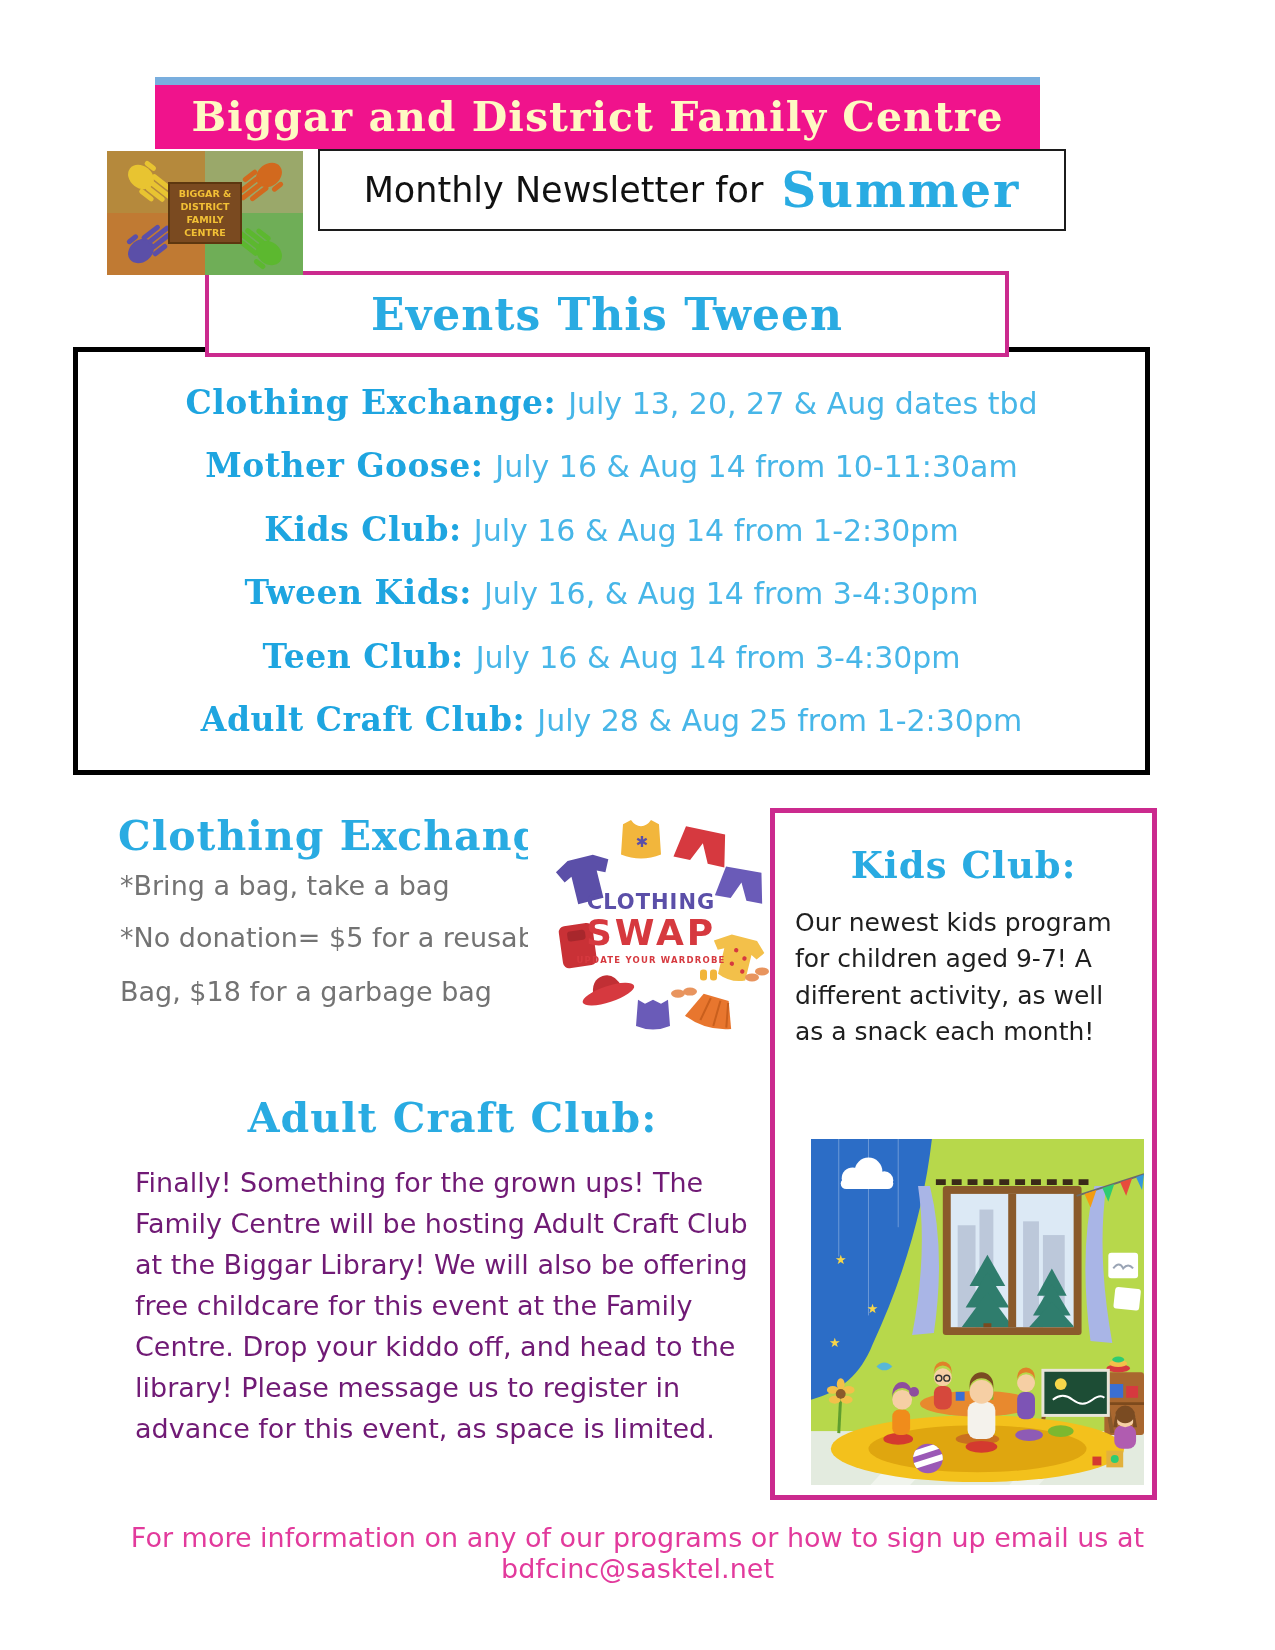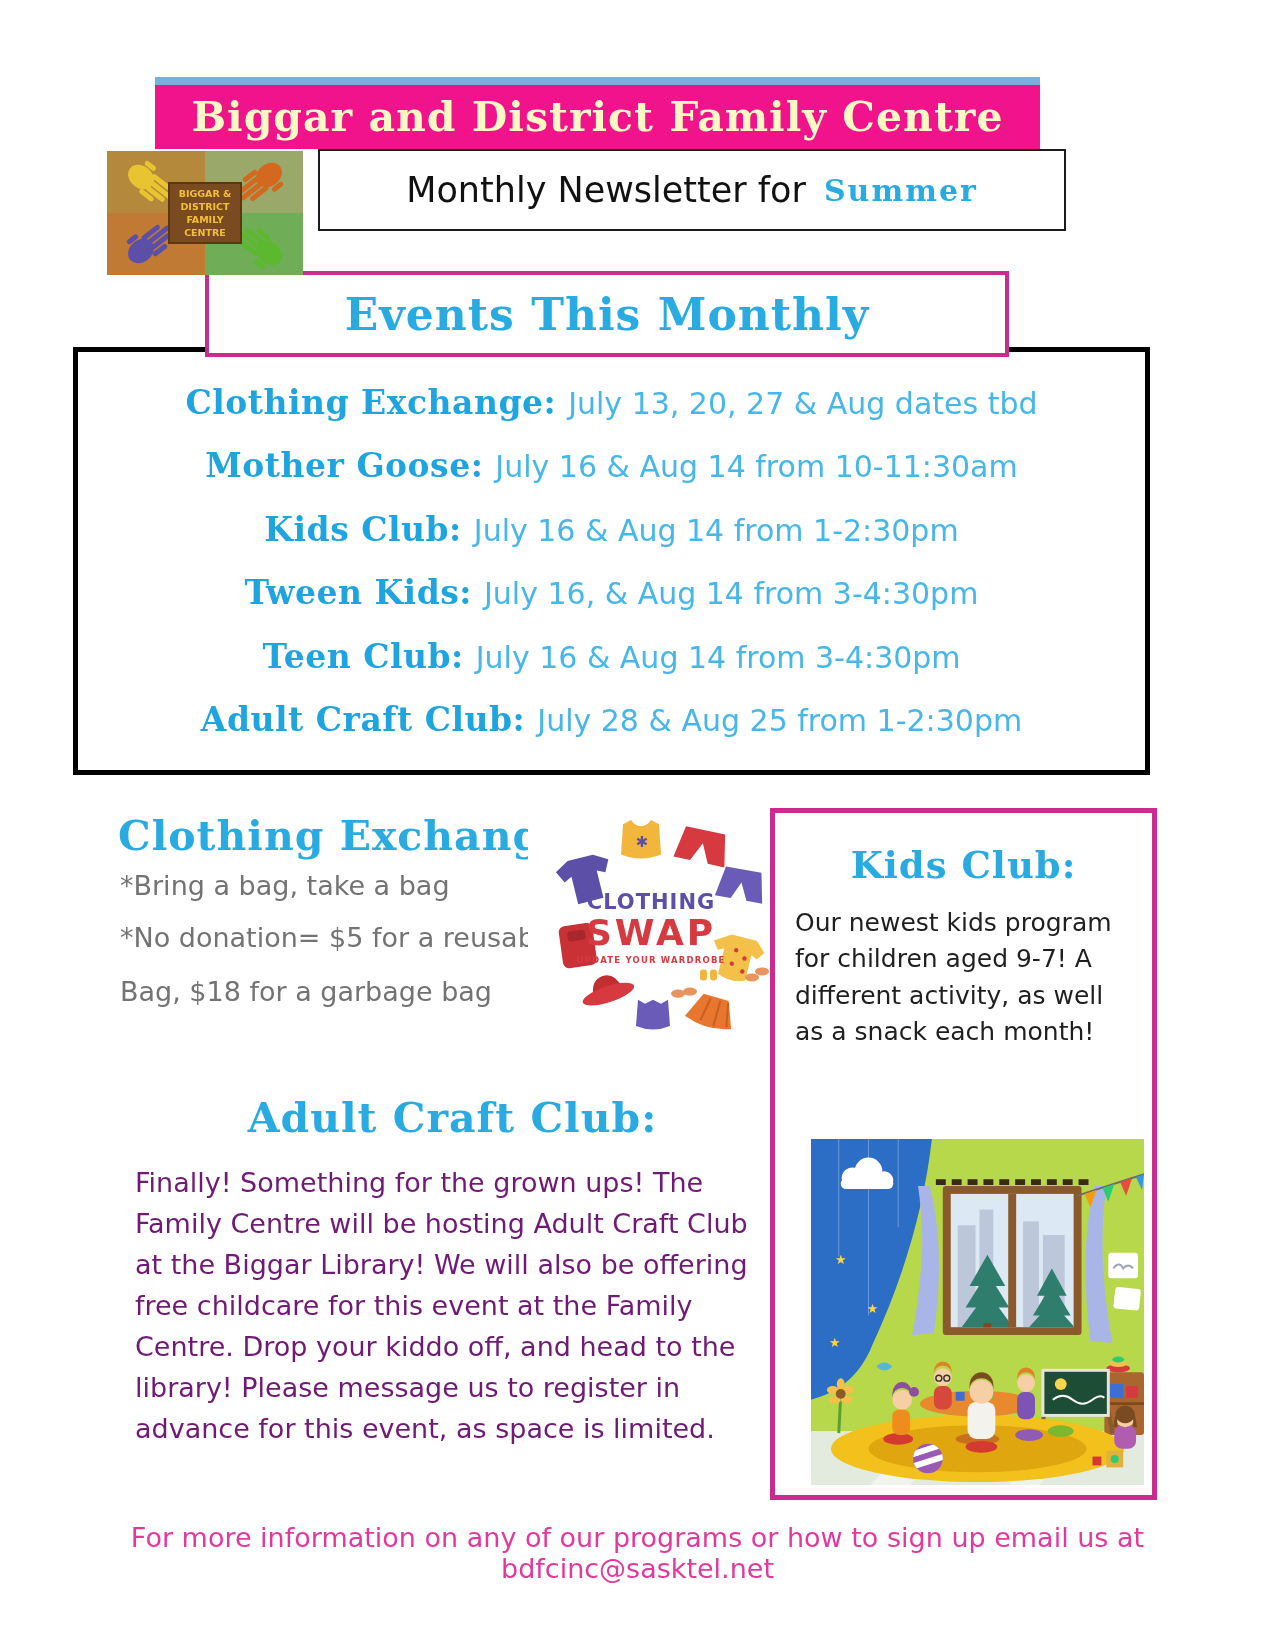--- a/index.html
+++ b/index.html
@@ -12,21 +12,21 @@
 
   
   .top-strip{position:absolute;left:155px;top:77px;width:885px;height:8px;background:#79aede;}
   .banner{position:absolute;left:155px;top:85px;width:885px;height:64px;background:#f0138c;
           display:flex;align-items:center;justify-content:center;}
   .banner-title{font-size:41px;color:#fef9c3;letter-spacing:1px;white-space:nowrap;}
   .logo-wrap{position:absolute;left:107px;top:135px;width:196px;height:156px;z-index:3;margin-top:16px;}
   .newsletter-box{position:absolute;left:318px;top:149px;width:744px;height:78px;background:#fff;
           border:2px solid #1c1c1c;display:flex;align-items:center;justify-content:center;gap:18px;z-index:2;}
   .newsletter-prefix{font-size:35px;color:#111;}
-  .newsletter-season{font-size:30px;color:#29abe2;letter-spacing:2px;}
+  .newsletter-season{font-size:48px;color:#29abe2;letter-spacing:2px;}
 
   
   .events-title-box{position:absolute;left:205px;top:271px;width:796px;height:78px;background:#fff;
           border:4px solid #cb2a8e;display:flex;align-items:center;justify-content:center;z-index:2;}
   .events-title{font-size:44px;color:#29abe2;letter-spacing:1px;}
   .events-box{position:absolute;left:73px;top:347px;width:1077px;height:428px;background:#fff;
           border:5px solid #000000;display:flex;flex-direction:column;justify-content:space-evenly;
           align-items:center;padding:6px 0;box-sizing:border-box;}
   .event-line{white-space:nowrap;text-align:center;}
   .event-label{font-size:33px;color:#1ea5e0;letter-spacing:.5px;}
@@ -92,21 +92,21 @@
       <text x="98" y="85" text-anchor="middle" font-size="9.5" fill="#f2c035" font-weight="bold">CENTRE</text>
     </svg>
   </div>
 
   <div class="newsletter-box">
     <span class="newsletter-prefix hand">Monthly Newsletter for</span>
     <span class="newsletter-season fancy">Summer</span>
   </div>
 
   <div class="events-title-box">
-    <span class="events-title fancy">Events This Monthly</span>
+    <span class="events-title fancy">Events This Tween</span>
   </div>
 
   <div class="events-box">
     <div class="event-line">
       <span class="event-label fancy">Clothing Exchange:</span><span class="event-details hand">July 13, 20, 27 &amp; Aug dates tbd</span>
     </div>
     <div class="event-line">
       <span class="event-label fancy">Mother Goose:</span><span class="event-details hand">July 16 &amp; Aug 14 from 10-11:30am</span>
     </div>
     <div class="event-line">

